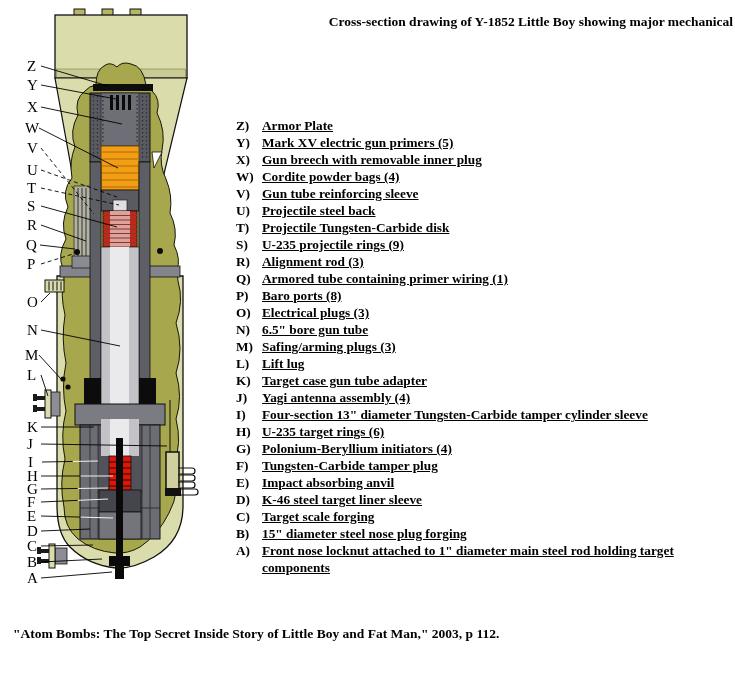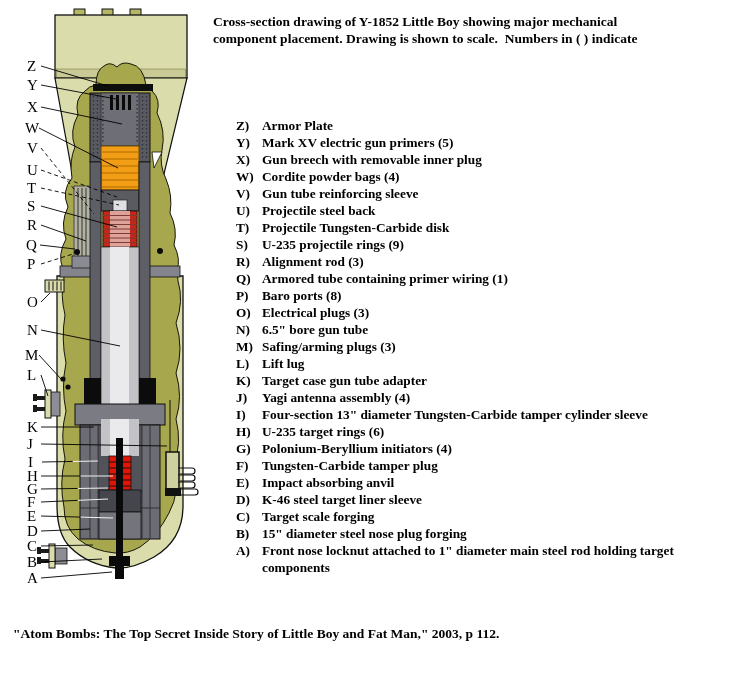--- a/index.html
+++ b/index.html
@@ -1,25 +1,25 @@
 <!DOCTYPE html>
 <html><head>
 <meta charset="utf-8">
 <style>
   html,body{margin:0;padding:0;background:#fff;}
   .stage{position:relative;width:735px;height:675px;background:#ffffff;overflow:hidden;
          font-family:"Liberation Serif", serif;color:#000;}
   .intro{position:absolute;left:213px;top:13px;width:520px;font-weight:bold;
          font-size:13.5px;line-height:17px;}
-  .intro-line{white-space:pre;}
+  .intro-line{white-space:pre;text-align:right;}
   .legend{position:absolute;left:236px;top:117px;width:497px;font-weight:bold;
           font-size:13.3px;line-height:17px;}
   .legend-row{display:flex;align-items:flex-start;}
   .legend-letter{flex:0 0 26px;white-space:pre;}
-  .legend-text{flex:1 1 auto;}
+  .legend-text{flex:1 1 auto;text-decoration:underline;}
   .citation{position:absolute;left:13px;top:591px;font-weight:bold;font-size:13.5px;
             line-height:17px;white-space:pre;}
   svg text.callout{font-family:"Liberation Serif", serif;font-size:15px;fill:#000;}
   svg .leader{stroke:#000;stroke-width:0.9;fill:none;}
   svg .leader-light{stroke:#f2f2f2;stroke-width:1;fill:none;}
 </style>
 </head>
 <body>
 
 <div class="stage">
@@ -251,21 +251,20 @@
         <text x="27" y="551" class="callout">C</text>
         <line x1="41" y1="562" x2="102" y2="559" class="leader"></line>
         <text x="27" y="567" class="callout">B</text>
         <line x1="41" y1="578" x2="112" y2="572" class="leader"></line>
         <text x="27" y="583" class="callout">A</text>
       </g>
   </svg>
 
   <div class="intro">
     <div class="intro-line">Cross-section drawing of Y-1852 Little Boy showing major mechanical</div>
-    <div class="intro-line">component placement. Drawing is shown to scale.  Numbers in ( ) indicate</div>
   </div>
 
   <div class="legend" id="legend">
     <div class="legend-row">
       <span class="legend-letter">Z)</span>
       <span class="legend-text">Armor Plate</span>
     </div>
 
     <div class="legend-row">
       <span class="legend-letter">Y)</span>

